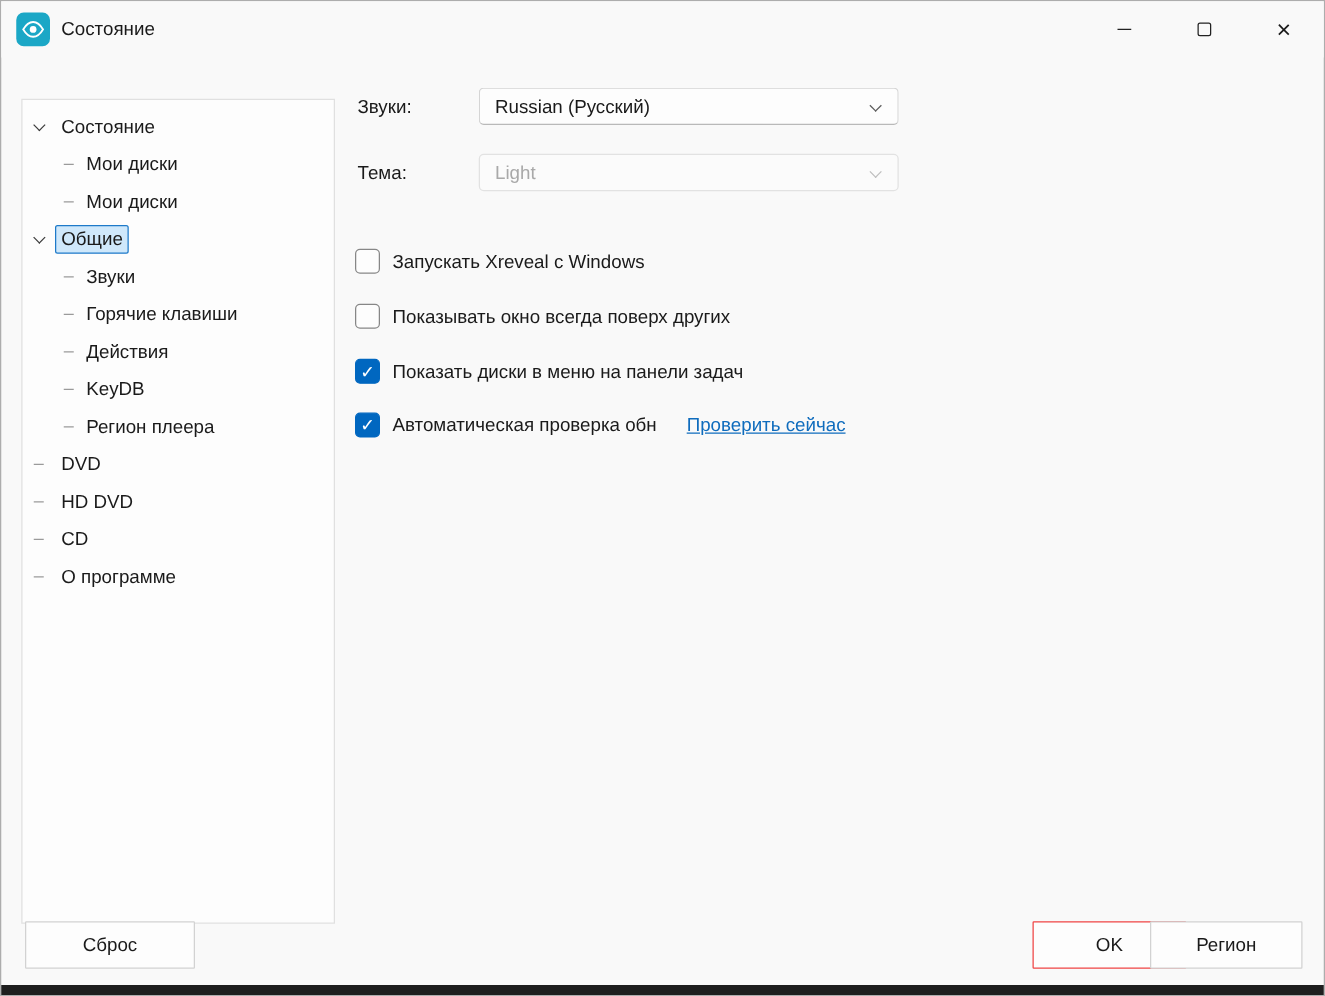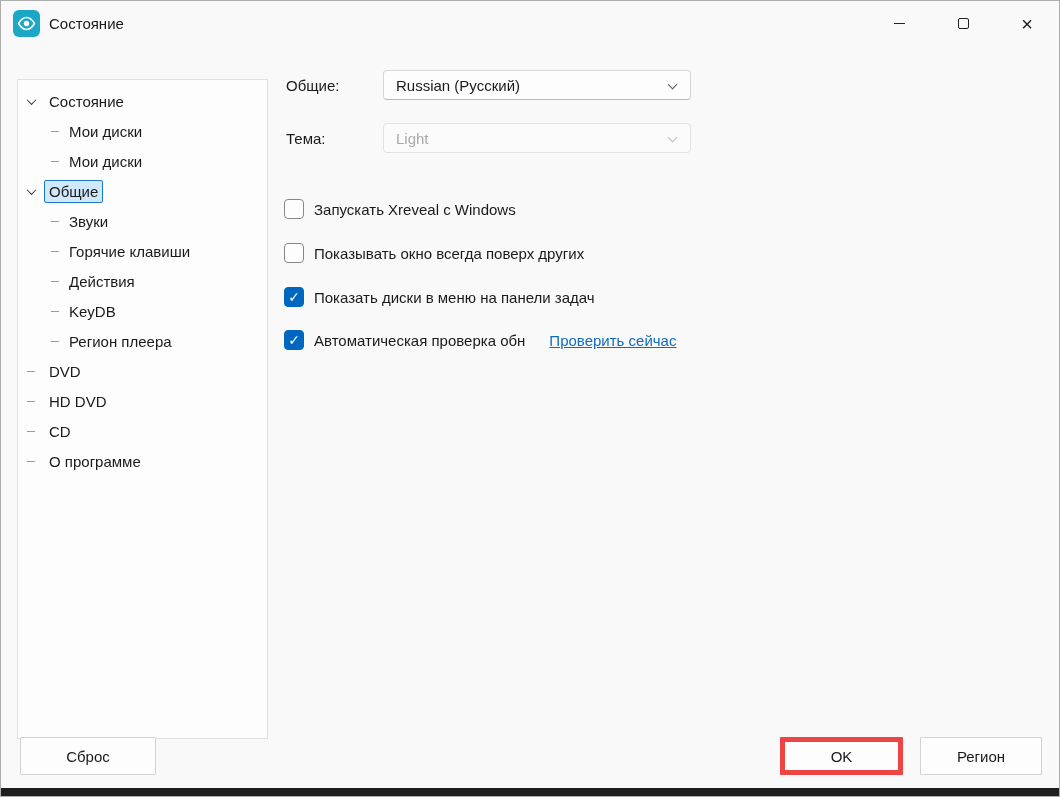--- a/index.html
+++ b/index.html
@@ -75,21 +75,21 @@
     border: 1px solid #1e7ac9;
     border-radius: 2px;
   }
 
   
   .field-label {
     position: absolute; left: 285px; height: 30px;
     display: flex; align-items: center; font-size: 15px;
   }
   .combo {
-    position: absolute; left: 382px; width: 308px; height: 30px;
+    position: absolute; left: 382px; width: 336px; height: 30px;
     background: #fdfdfd;
     border: 1px solid #d5d5d5; border-bottom-color: #b9b9b9;
     border-radius: 4px;
     display: flex; align-items: center;
     padding: 0 12px;
     font-size: 15px;
   }
   .combo .combo-chev {
     position: absolute; right: 14px; top: 10px;
     width: 7px; height: 7px;
@@ -123,21 +123,21 @@
   
   .btn {
     position: absolute; top: 736px; height: 38px;
     background: #fdfdfd;
     border: 1px solid #d2d2d2;
     border-radius: 1px;
     font-size: 15px; color: #1a1a1a;
     display: flex; align-items: center; justify-content: center;
     cursor: default;
   }
-  .btn.default { border: 5px solid #ef4444; }
+  .btn.default { border: 1px solid #ef4444; margin-left: 46px; }
   .btn-reset { left: 19px; width: 136px; }
   .btn-ok { left: 779px; width: 123px; }
   .btn-cancel { left: 919px; width: 122px; }
 
   .bottom-strip {
     position: absolute; left: 0; right: 0; bottom: 0; height: 8px;
     background: #1e1e1e;
   }
 </style>
 </head>
@@ -240,21 +240,21 @@
       <span class="tlabel">CD</span>
     </div>
     <div class="tree-row lvl0">
       <span class="glyph-cell">
           <span class="dash"></span>
         </span>
       <span class="tlabel">О программе</span>
     </div>
   </div>
 
-  <div class="field-label" style="top:69px;">Общие:</div>
+  <div class="field-label" style="top:69px;">Звуки:</div>
   <div class="combo" style="top:69px;">
     <span>Russian (Русский)</span>
     <span class="combo-chev"></span>
   </div>
 
   <div class="field-label" style="top:122px;">Тема:</div>
   <div class="combo disabled" style="top:122px;">
     <span>Light</span>
     <span class="combo-chev"></span>
   </div>

